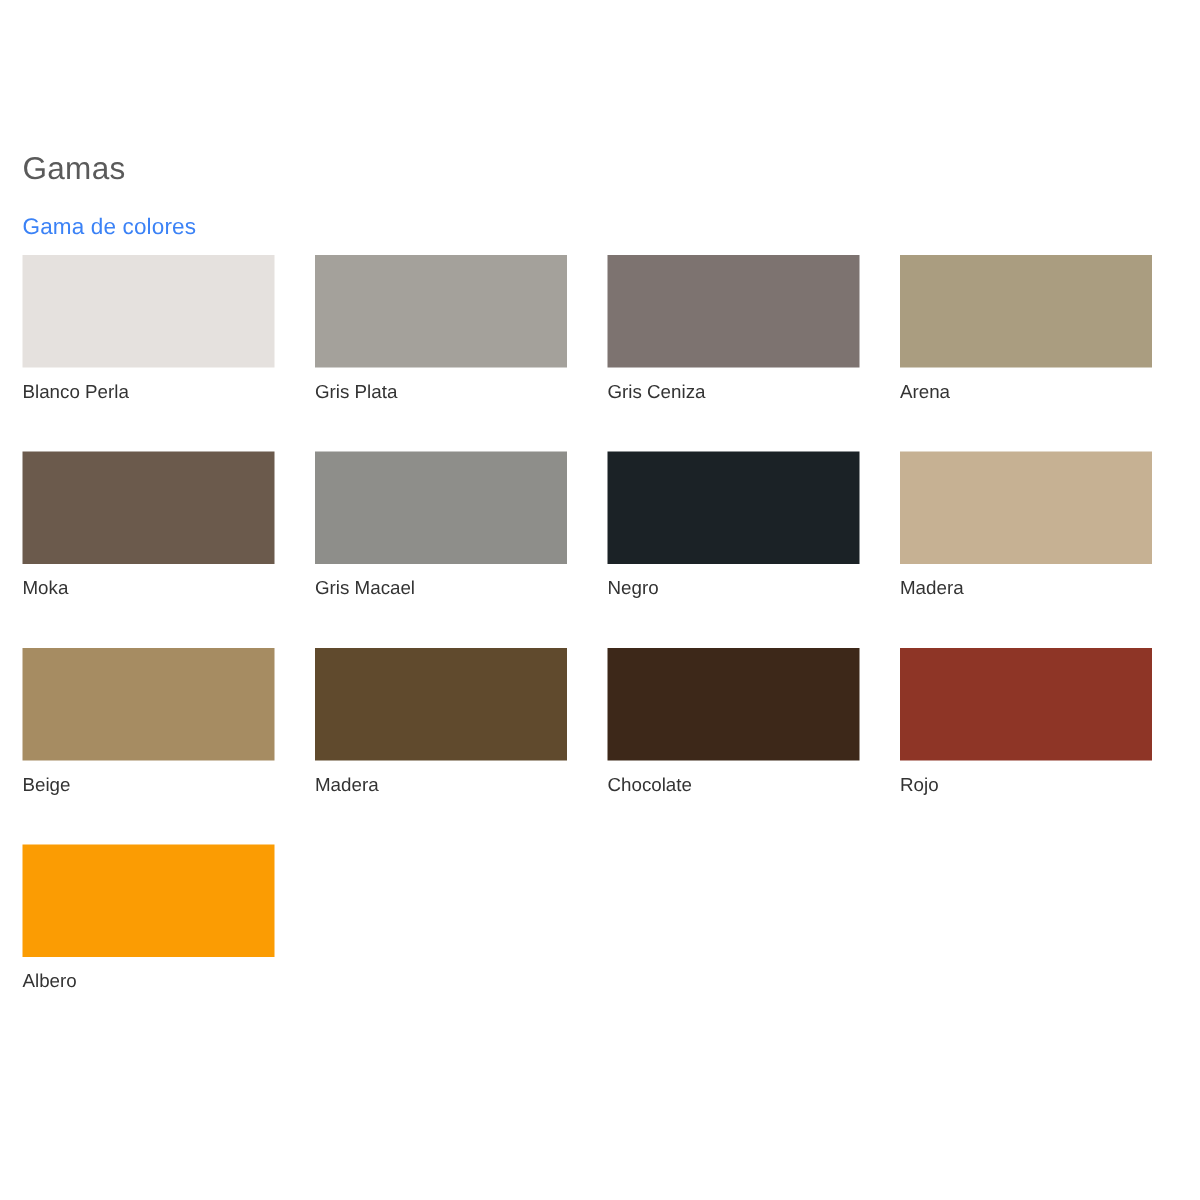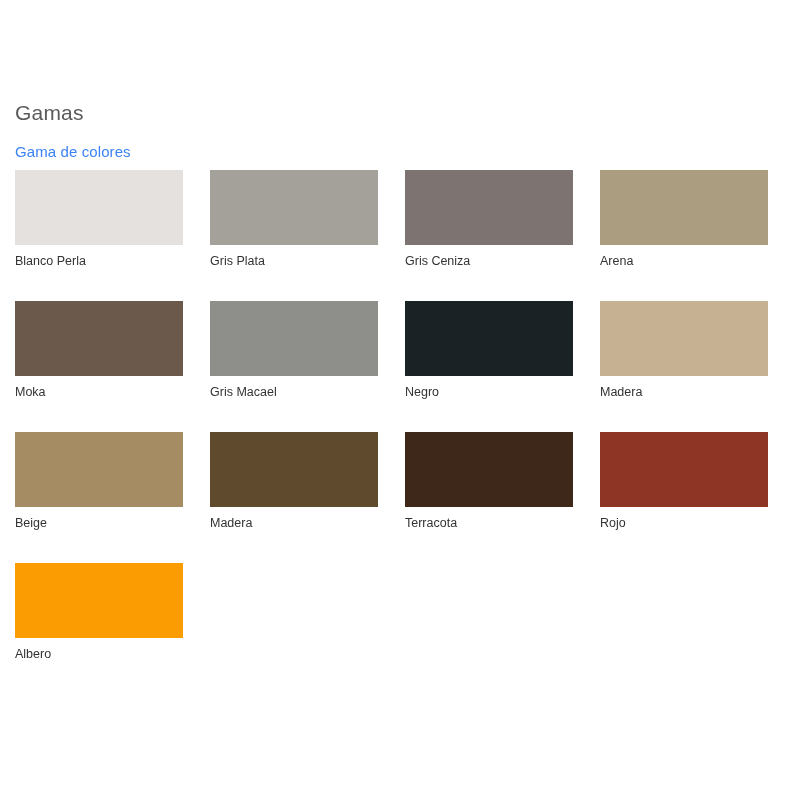--- a/index.html
+++ b/index.html
@@ -114,21 +114,21 @@
       <div class="swatch-cell">
         <span class="swatch-chip" style="background-color: rgb(166, 140, 98);"></span>
         <span class="swatch-label">Beige</span>
       </div>
       <div class="swatch-cell">
         <span class="swatch-chip" style="background-color: rgb(96, 74, 45);"></span>
         <span class="swatch-label">Madera</span>
       </div>
       <div class="swatch-cell">
         <span class="swatch-chip" style="background-color: rgb(61, 40, 25);"></span>
-        <span class="swatch-label">Terracota</span>
+        <span class="swatch-label">Chocolate</span>
       </div>
       <div class="swatch-cell">
         <span class="swatch-chip" style="background-color: rgb(142, 53, 38);"></span>
         <span class="swatch-label">Rojo</span>
       </div>
       <div class="swatch-cell">
         <span class="swatch-chip" style="background-color: rgb(251, 156, 3);"></span>
         <span class="swatch-label">Albero</span>
       </div>
     </div>

